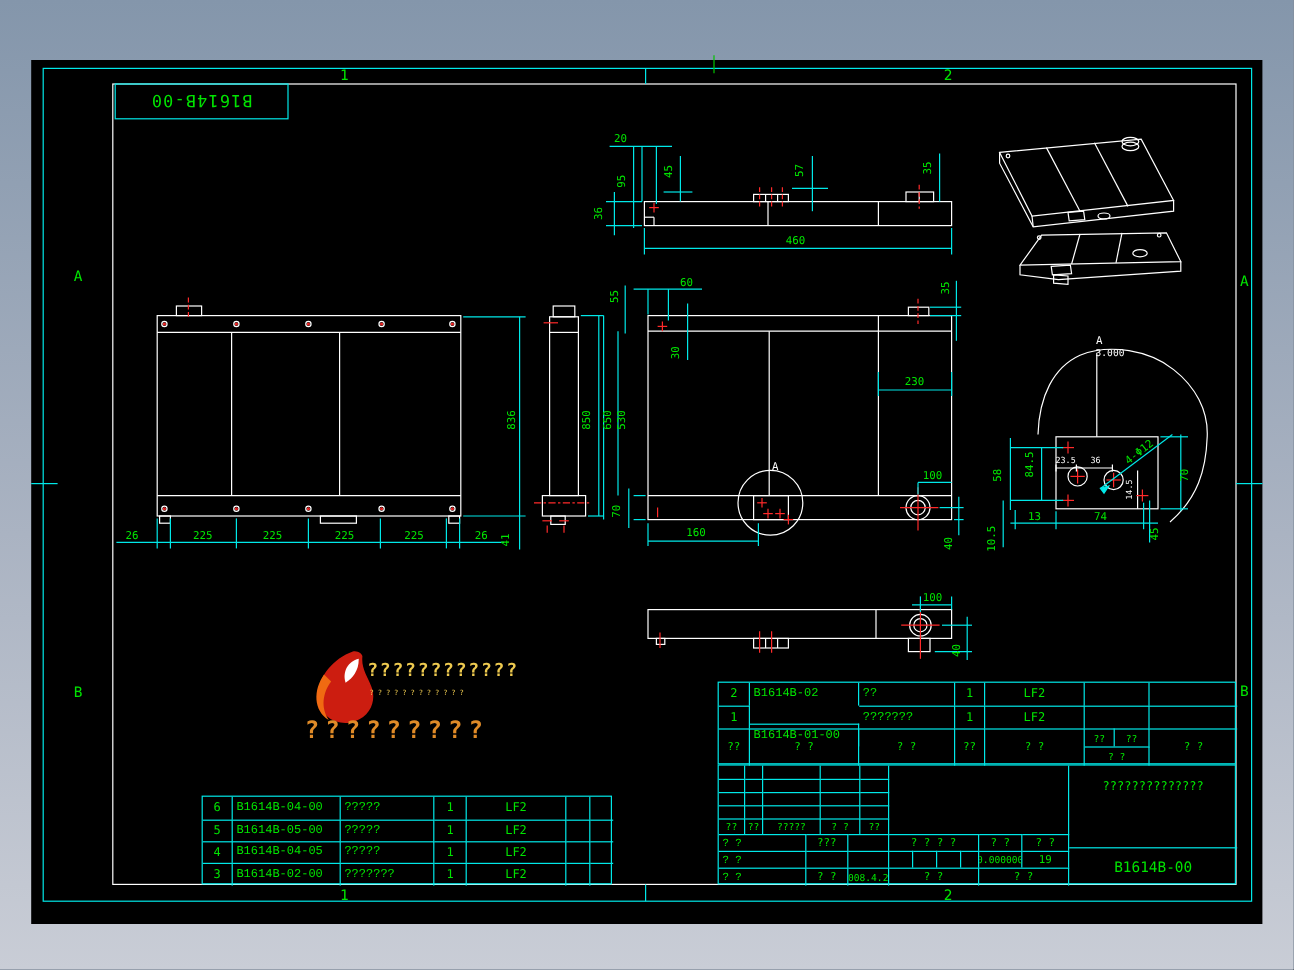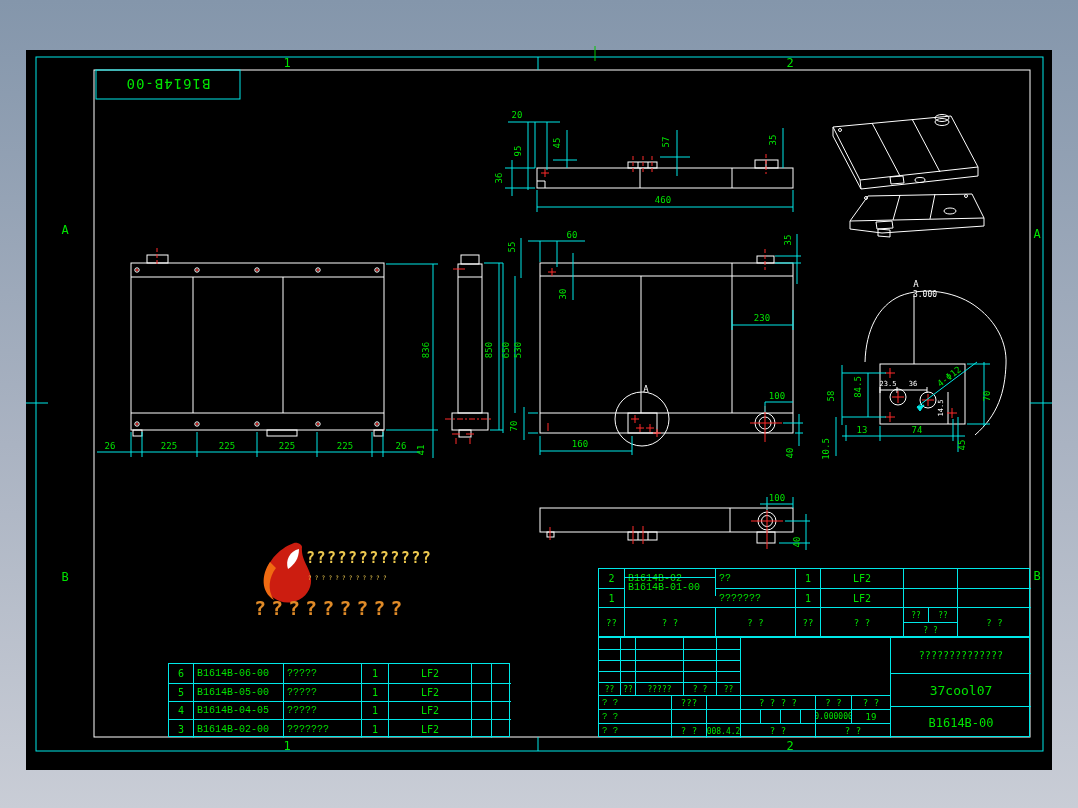--- a/index.html
+++ b/index.html
@@ -360,21 +360,21 @@
   <path d="M12,22 C3,35 3,52 16,60 C9,50 11,37 18,28 Z" fill="#f06a12"></path>
   <path d="M41,9 C32,11 27,20 30,29 C36,25 41,19 41,9 Z" fill="#ffffff"></path>
 </svg>
 <div class="logo-txt" style="left:306px;top:549px;font-size:15px;font-weight:bold;letter-spacing:1.5px">????????????</div>
 <div class="logo-txt" style="left:308px;top:574px;font-size:6px;letter-spacing:3.2px">????????????</div>
 <div class="logo-txt" style="left:254px;top:596px;font-size:20px;font-weight:bold;letter-spacing:5px;color:#e08b28">?????????</div>
 
 <div class="tbl outline" style="left:168px;top:663px;width:342px;height:74px">
 
   <div class="cell" style="left:0;top:0;width:25px;height:19px;border-top:none">6</div>
-  <div class="cell left" style="left:25px;top:0;width:90px;height:19px;border-top:none">B1614B-06-00</div>
+  <div class="cell left" style="left:25px;top:0;width:90px;height:19px;border-top:none">B1614B-04-00</div>
   <div class="cell left" style="left:115px;top:0;width:78px;height:19px;border-top:none">?????</div>
   <div class="cell" style="left:193px;top:0;width:27px;height:19px;border-top:none">1</div>
   <div class="cell" style="left:220px;top:0;width:83px;height:19px;border-top:none">LF2</div>
   <div class="cell" style="left:303px;top:0;width:20px;height:19px;border-top:none"></div>
   <div class="cell" style="left:323px;top:0;width:19px;height:19px;border-top:none;border-right:none"></div>
 
   <div class="cell" style="left:0;top:19px;width:25px;height:18px">5</div>
   <div class="cell left" style="left:25px;top:19px;width:90px;height:18px">B1614B-05-00</div>
   <div class="cell left" style="left:115px;top:19px;width:78px;height:18px">?????</div>
   <div class="cell" style="left:193px;top:19px;width:27px;height:18px">1</div>
@@ -403,21 +403,21 @@
 
   <div class="cell" style="left:0;top:0;width:26px;height:19px;border-top:none">2</div>
   <div class="cell left" style="left:26px;top:0;width:91px;height:19px;border-top:none">B1614B-02</div>
   <div class="cell left" style="left:117px;top:0;width:80px;height:19px;border-top:none">??</div>
   <div class="cell" style="left:197px;top:0;width:25px;height:19px;border-top:none">1</div>
   <div class="cell" style="left:222px;top:0;width:83px;height:19px;border-top:none">LF2</div>
   <div class="cell" style="left:305px;top:0;width:54px;height:19px;border-top:none"></div>
   <div class="cell" style="left:359px;top:0;width:73px;height:19px;border-top:none;border-right:none"></div>
 
   <div class="cell" style="left:0;top:19px;width:26px;height:19px">1</div>
-  <div class="cell left" style="left:26px;top:8px;width:91px;height:19px">B1614B-01-00</div>
+  <div class="cell left" style="left:26px;top:34px;width:91px;height:19px">B1614B-01-00</div>
   <div class="cell left" style="left:117px;top:19px;width:80px;height:19px">???????</div>
   <div class="cell" style="left:197px;top:19px;width:25px;height:19px">1</div>
   <div class="cell" style="left:222px;top:19px;width:83px;height:19px">LF2</div>
   <div class="cell" style="left:305px;top:19px;width:54px;height:19px"></div>
   <div class="cell" style="left:359px;top:19px;width:73px;height:19px;border-right:none"></div>
 
   <div class="cell" style="left:0;top:38px;width:26px;height:31px;font-size:9px">??</div>
   <div class="cell" style="left:26px;top:38px;width:91px;height:31px;font-size:9px">? ?</div>
   <div class="cell" style="left:117px;top:38px;width:80px;height:31px;font-size:9px">? ?</div>
   <div class="cell" style="left:197px;top:38px;width:25px;height:31px;font-size:9px">??</div>
@@ -474,17 +474,16 @@
   <div class="cell" style="left:142px;top:71px;width:20px;height:14px"></div>
   <div class="cell" style="left:162px;top:71px;width:20px;height:14px"></div>
   <div class="cell" style="left:182px;top:71px;width:20px;height:14px"></div>
   <div class="cell" style="left:202px;top:71px;width:15px;height:14px"></div>
   <div class="cell" style="left:217px;top:71px;width:36px;height:14px;font-size:8px">0.000000</div>
   <div class="cell" style="left:253px;top:71px;width:39px;height:14px;font-size:9px">19</div>
   <div class="cell" style="left:142px;top:85px;width:75px;height:15px;font-size:9px">? ?</div>
   <div class="cell" style="left:217px;top:85px;width:75px;height:15px;font-size:9px">? ?</div>
 
   <div class="cell" style="left:292px;top:0;width:140px;height:35px;border-top:none;border-right:none;font-size:10px">??????????????</div>
-  <div class="cell" style="left:292px;top:35px;width:140px;height:33px;border-right:none;font-size:13px">37cool07</div>
   <div class="cell" style="left:292px;top:68px;width:140px;height:32px;border-right:none;font-size:12px">B1614B-00</div>
 </div>
 
 </div>
 
 </body></html>

